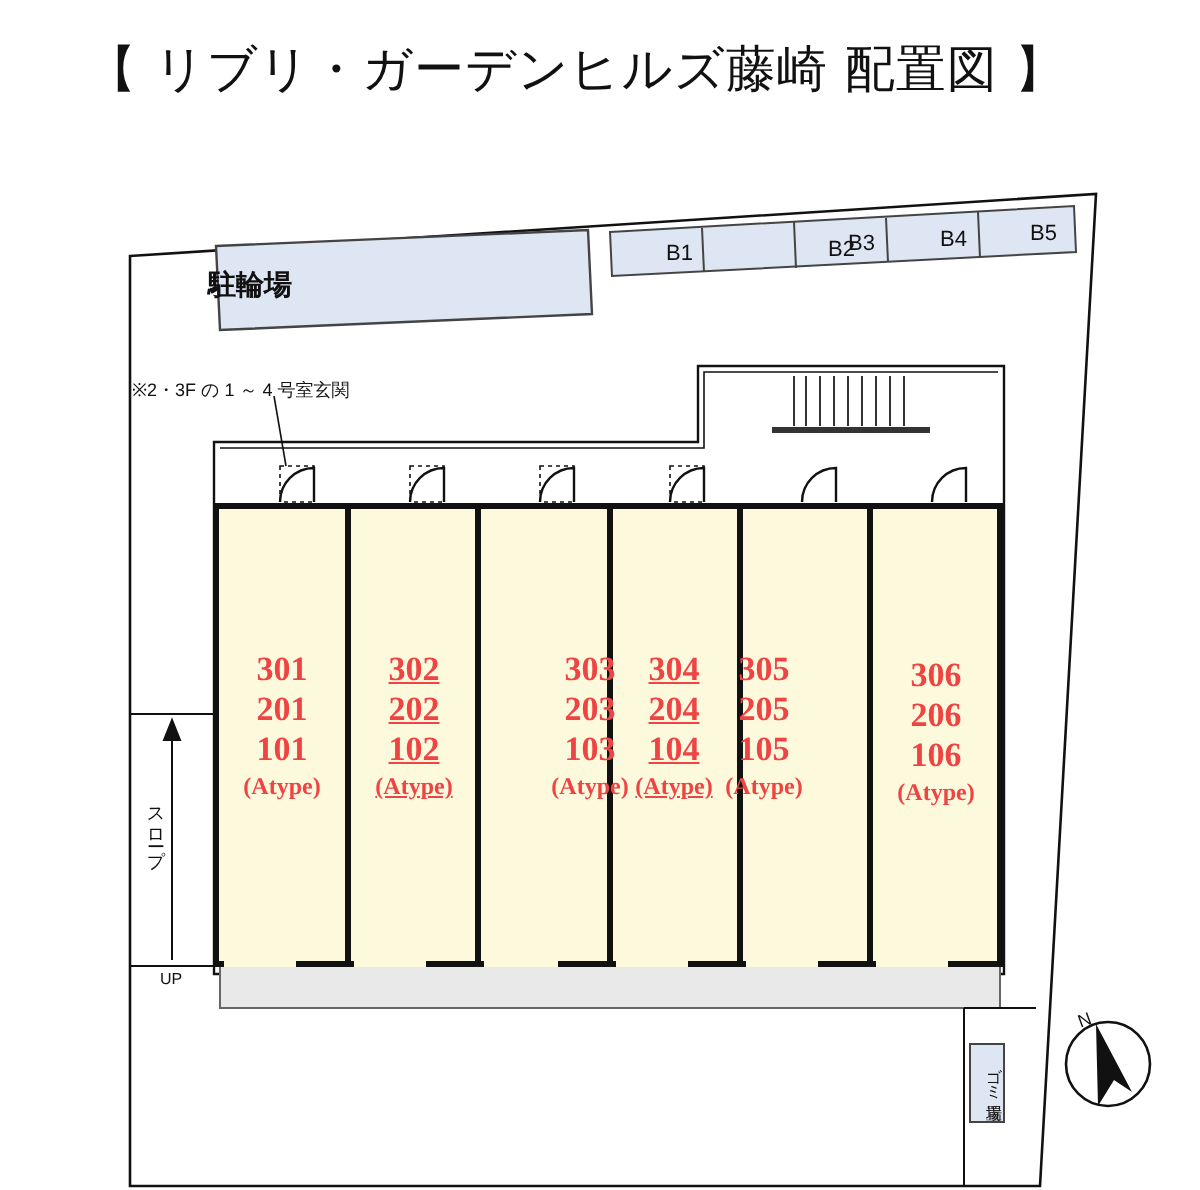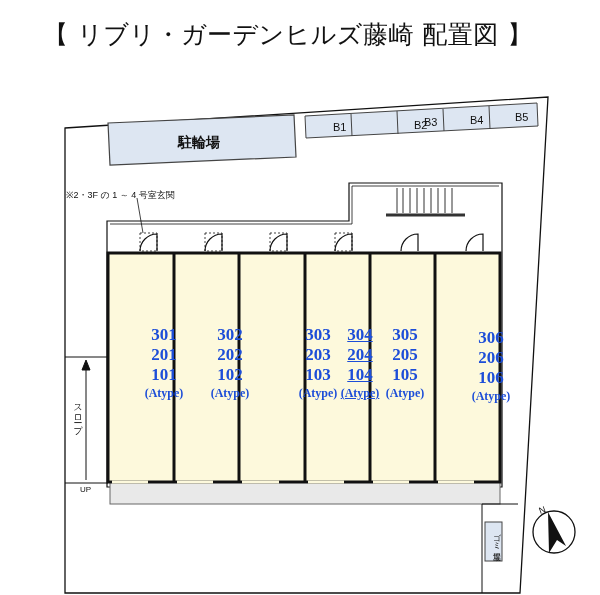--- a/index.html
+++ b/index.html
@@ -2,25 +2,25 @@
 <html><head>
 <meta charset="utf-8">
 <style>
   html, body { margin:0; padding:0; background:#ffffff; }
   body { width:600px; height:595px; position:relative; overflow:hidden;
          font-family: "DejaVu Sans", sans-serif; }
   .title { position:absolute; left:0; top:18px; width:576px; text-align:center;
            font-size:25px; color:#111; letter-spacing:0.5px; font-family:"DejaVu Sans", sans-serif; }
   svg.plan { position:absolute; left:0; top:0; }
   .lbl { position:absolute; font-family:"Liberation Sans", sans-serif; color:#111; }
-  .bike-label { left:104px; top:134px; width:190px; text-align:center; font-size:14px; font-weight:bold; }
+  .bike-label { left:104px; top:134px; width:190px; text-align:left; font-size:14px; font-weight:bold; }
   .b-label { font-size:11px; font-weight:normal; }
   .note { left:66px; top:188px; font-size:9px; }
   .unit { position:absolute; top:325px; width:62px; text-align:center;
-          font-family:"Liberation Serif", serif; font-weight:bold; color:#1d4ed8; line-height:20px; font-size:17px;padding-left:23px; }
+          font-family:"Liberation Serif", serif; font-weight:bold; color:#ef4444; line-height:20px; font-size:17px; }
   .unit .atype { font-size:12px; line-height:16px; }
   .slope { left:72px; top:398px; width:12px; font-size:9px; writing-mode:vertical-rl; }
   .up { left:80px; top:485px; font-size:8px; }
   .gomi { left:487px; top:528px; width:14px; font-size:8px; line-height:9px; writing-mode:vertical-rl; }
   .north { left:539px; top:505px; font-size:9px; transform:rotate(-20deg); }
 </style>
 </head>
 <body>
 
 <div class="title">【 リブリ・ガーデンヒルズ藤崎 配置図 】</div>
@@ -126,21 +126,21 @@
 <div class="lbl b-label" style="left:515px;top:111px;">B5</div>
 
 <div class="lbl note">※2・3F の 1 ～ 4 号室玄関</div>
 
 <div class="unit" style="left:110px;">
   <div>301</div>
   <div>201</div>
   <div>101</div>
   <div class="atype">(Atype)</div>
 </div>
-<div class="unit" style="left:176px;">
+<div class="unit" style="left:176px;text-decoration:underline;">
   <div>302</div>
   <div>202</div>
   <div>102</div>
   <div class="atype">(Atype)</div>
 </div>
 <div class="unit" style="left:228px;margin-left:36px;">
   <div>303</div>
   <div>203</div>
   <div>103</div>
   <div class="atype">(Atype)</div>

